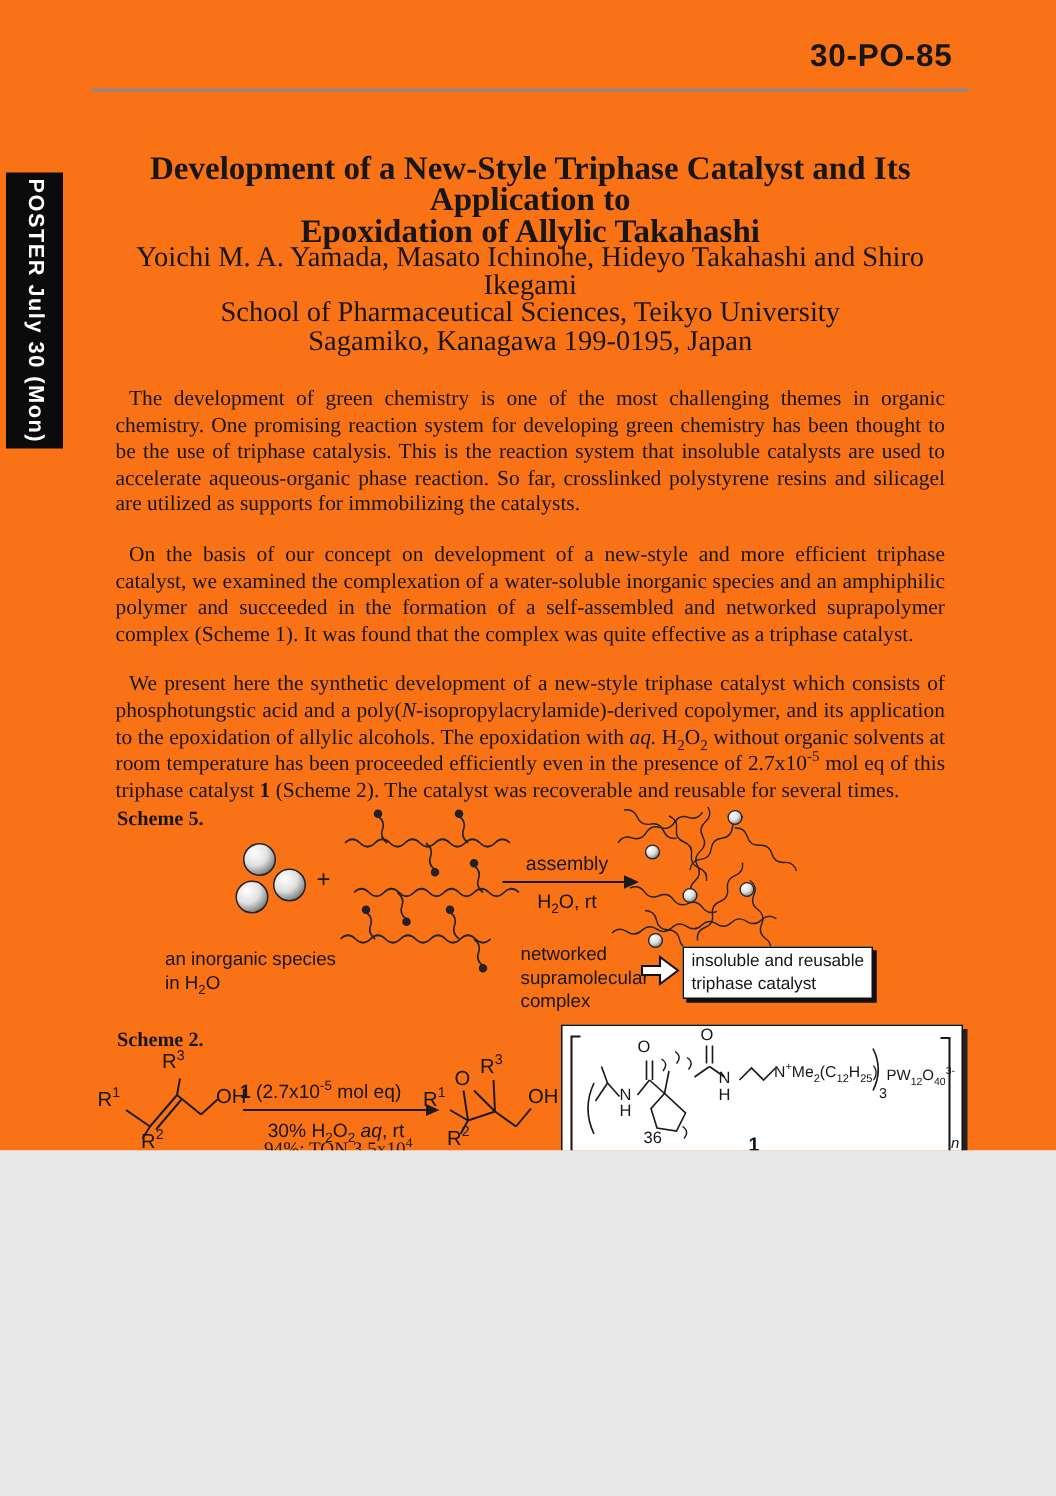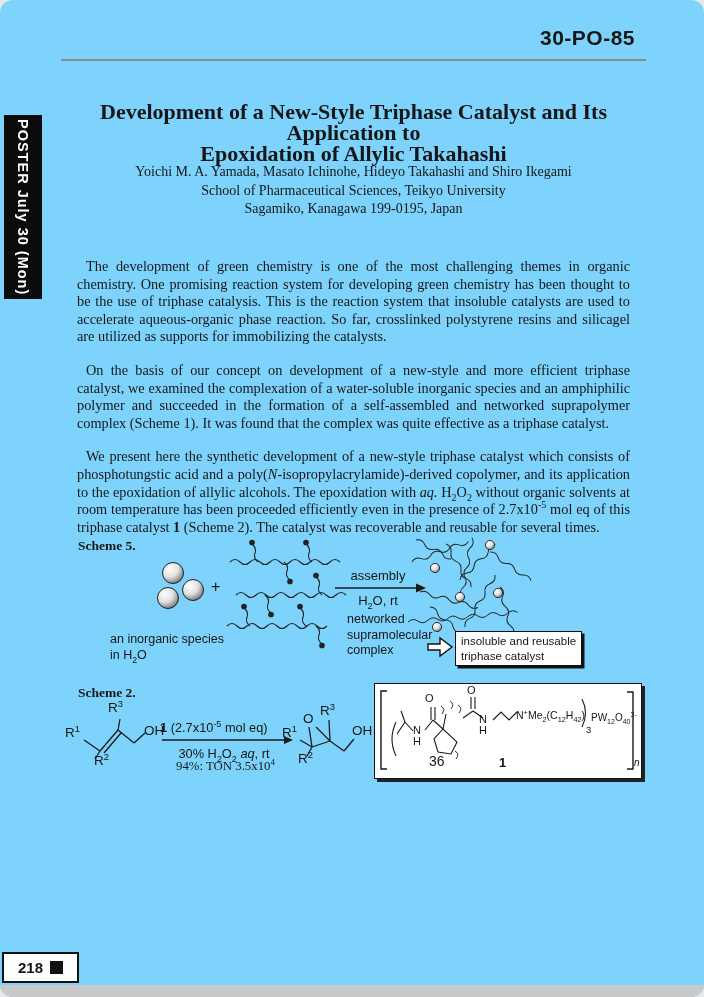--- a/index.html
+++ b/index.html
@@ -1,30 +1,30 @@
 <!DOCTYPE html>
 <html><head>
 <meta charset="utf-8">
 <style>
   html,body{margin:0;padding:0;background:#e8e8e8;}
-  .page{position:relative;width:704px;height:997px;background:#7dd3fc;overflow:hidden;
-        color:#161616;font-family:"Liberation Serif",serif;border-radius:13px;}
+  .page{position:relative;width:704px;height:767px;background:#f97316;overflow:hidden;
+        color:#161616;font-family:"Liberation Serif",serif;}
   .abs{position:absolute;}
   .sans{font-family:"Liberation Sans",sans-serif;}
   sub,sup{font-size:0.7em;line-height:0;}
   
   .header-code{top:26px;right:69px;font:bold 21px "Liberation Sans",sans-serif;letter-spacing:0.5px;}
   .header-rule{top:59px;left:61px;width:585px;height:2px;background:#8a8a8a;}
   
   .sidebar{left:4px;top:115px;width:38px;height:184px;background:#0b0b0b;color:#fff;
            display:flex;align-items:center;justify-content:center;}
   .sidebar span{writing-mode:vertical-rl;font:bold 14.5px "Liberation Sans",sans-serif;letter-spacing:1px;white-space:nowrap;}
   
   .title{top:101px;left:61px;width:585px;text-align:center;font-weight:bold;font-size:22px;line-height:21px;}
-  .authors{top:163px;left:61px;width:585px;text-align:center;font-size:14px;line-height:18.5px;}
+  .authors{top:163px;left:61px;width:585px;text-align:center;font-size:19px;line-height:18.5px;}
   
   .bodytext{top:242px;left:61px;width:585px;text-align:justify;font-size:14.3px;line-height:17.6px;}
   .bodytext p{margin:16px;text-indent:9px;}
   
   .scheme{font-family:"Liberation Sans",sans-serif;}
   .sch-label{font:bold 13.5px "Liberation Serif",serif;}
   .cap{font-size:12.5px;line-height:15.5px;}
   .small-lab{font-size:13.5px;}
   .rg{font-size:12.8px;}
   .resultbox{border:1.5px solid #111;background:#fff;box-shadow:2.5px 2.5px 0 #111;
@@ -150,21 +150,21 @@
           <circle cx="377" cy="95" r="4.6" fill="url(#ball)"></circle>
         </g>
       </g>
       <polygon points="368,112 380,112 380,106 392,115 380,124 380,118 368,118" fill="#fff" stroke="#111" stroke-width="1.4"></polygon>
     </svg>
     <span class="abs sch-label" style="left:18px;top:6px;">Scheme 5.</span>
     <span class="abs sans" style="left:151px;top:46px;font-size:16px;">+</span>
     <span class="abs sans" style="left:278px;top:36px;width:80px;text-align:center;font-size:13px;">assembly</span>
     <span class="abs sans" style="left:278px;top:61px;width:80px;text-align:center;font-size:13px;">H<sub>2</sub>O, rt</span>
     <span class="abs cap" style="left:50px;top:100px;">an inorganic species<br>in H<sub>2</sub>O</span>
-    <span class="abs cap" style="left:287px;top:80px;">networked<br>supramolecular<br>complex</span>
+    <span class="abs cap" style="left:287px;top:97px;">networked<br>supramolecular<br>complex</span>
     <div class="abs resultbox" style="left:395px;top:99px;">insoluble and reusable<br>triphase catalyst</div>
   </div>
 
   <div class="abs scheme" style="left:60px;top:683px;width:585px;height:140px;">
     <svg class="abs" style="left:0;top:0;" width="585" height="140" viewBox="0 0 585 140" fill="none" stroke="#1a1a1a" stroke-width="1.3">
       <g>
         <line x1="24" y1="57" x2="40" y2="68"></line>
         <line x1="40" y1="68" x2="35" y2="76"></line>
         <line x1="40" y1="68" x2="58" y2="47"></line>
         <line x1="44" y1="70" x2="61" y2="50"></line>
@@ -229,24 +229,24 @@
           <path d="M118,36 L126,28 L134,36 L142,28"></path>
           <path d="M207,15 Q214,29 207,43"></path>
         </g>
       </svg>
       <span class="abs sans atom" style="left:50px;top:9px;">O</span>
       <span class="abs sans atom" style="left:38px;top:41px;">N</span>
       <span class="abs sans atom" style="left:38px;top:52px;">H</span>
       <span class="abs sans atom" style="left:92px;top:1px;">O</span>
       <span class="abs sans atom" style="left:104px;top:30px;">N</span>
       <span class="abs sans atom" style="left:104px;top:41px;">H</span>
-      <span class="abs sans fml" style="left:141px;top:26px;font-size:10.5px;">N<sup>+</sup>Me<sub>2</sub>(C<sub>12</sub>H<sub>42</sub>)</span>
+      <span class="abs sans fml" style="left:141px;top:26px;font-size:10.5px;">N<sup>+</sup>Me<sub>2</sub>(C<sub>12</sub>H<sub>25</sub>)</span>
       <span class="abs sans" style="left:211px;top:40px;font-size:9.5px;">3</span>
       <span class="abs sans fml" style="left:216px;top:28px;">PW<sub>12</sub>O<sub>40</sub><sup>3-</sup></span>
-      <span class="abs sans" style="left:54px;top:69px;font-size:14px;">36</span>
+      <span class="abs sans" style="left:54px;top:69px;font-size:11px;">36</span>
       <span class="abs sans" style="left:124px;top:71px;font-weight:bold;font-size:13px;">1</span>
       <span class="abs sans" style="left:259px;top:73px;font-style:italic;font-size:10px;">n</span>
     </div>
   </div>
 
   <div class="abs pnbox">
     <span>218</span>
     <span class="pnsq"></span>
   </div>
   <div class="abs bottom-strip"></div>

